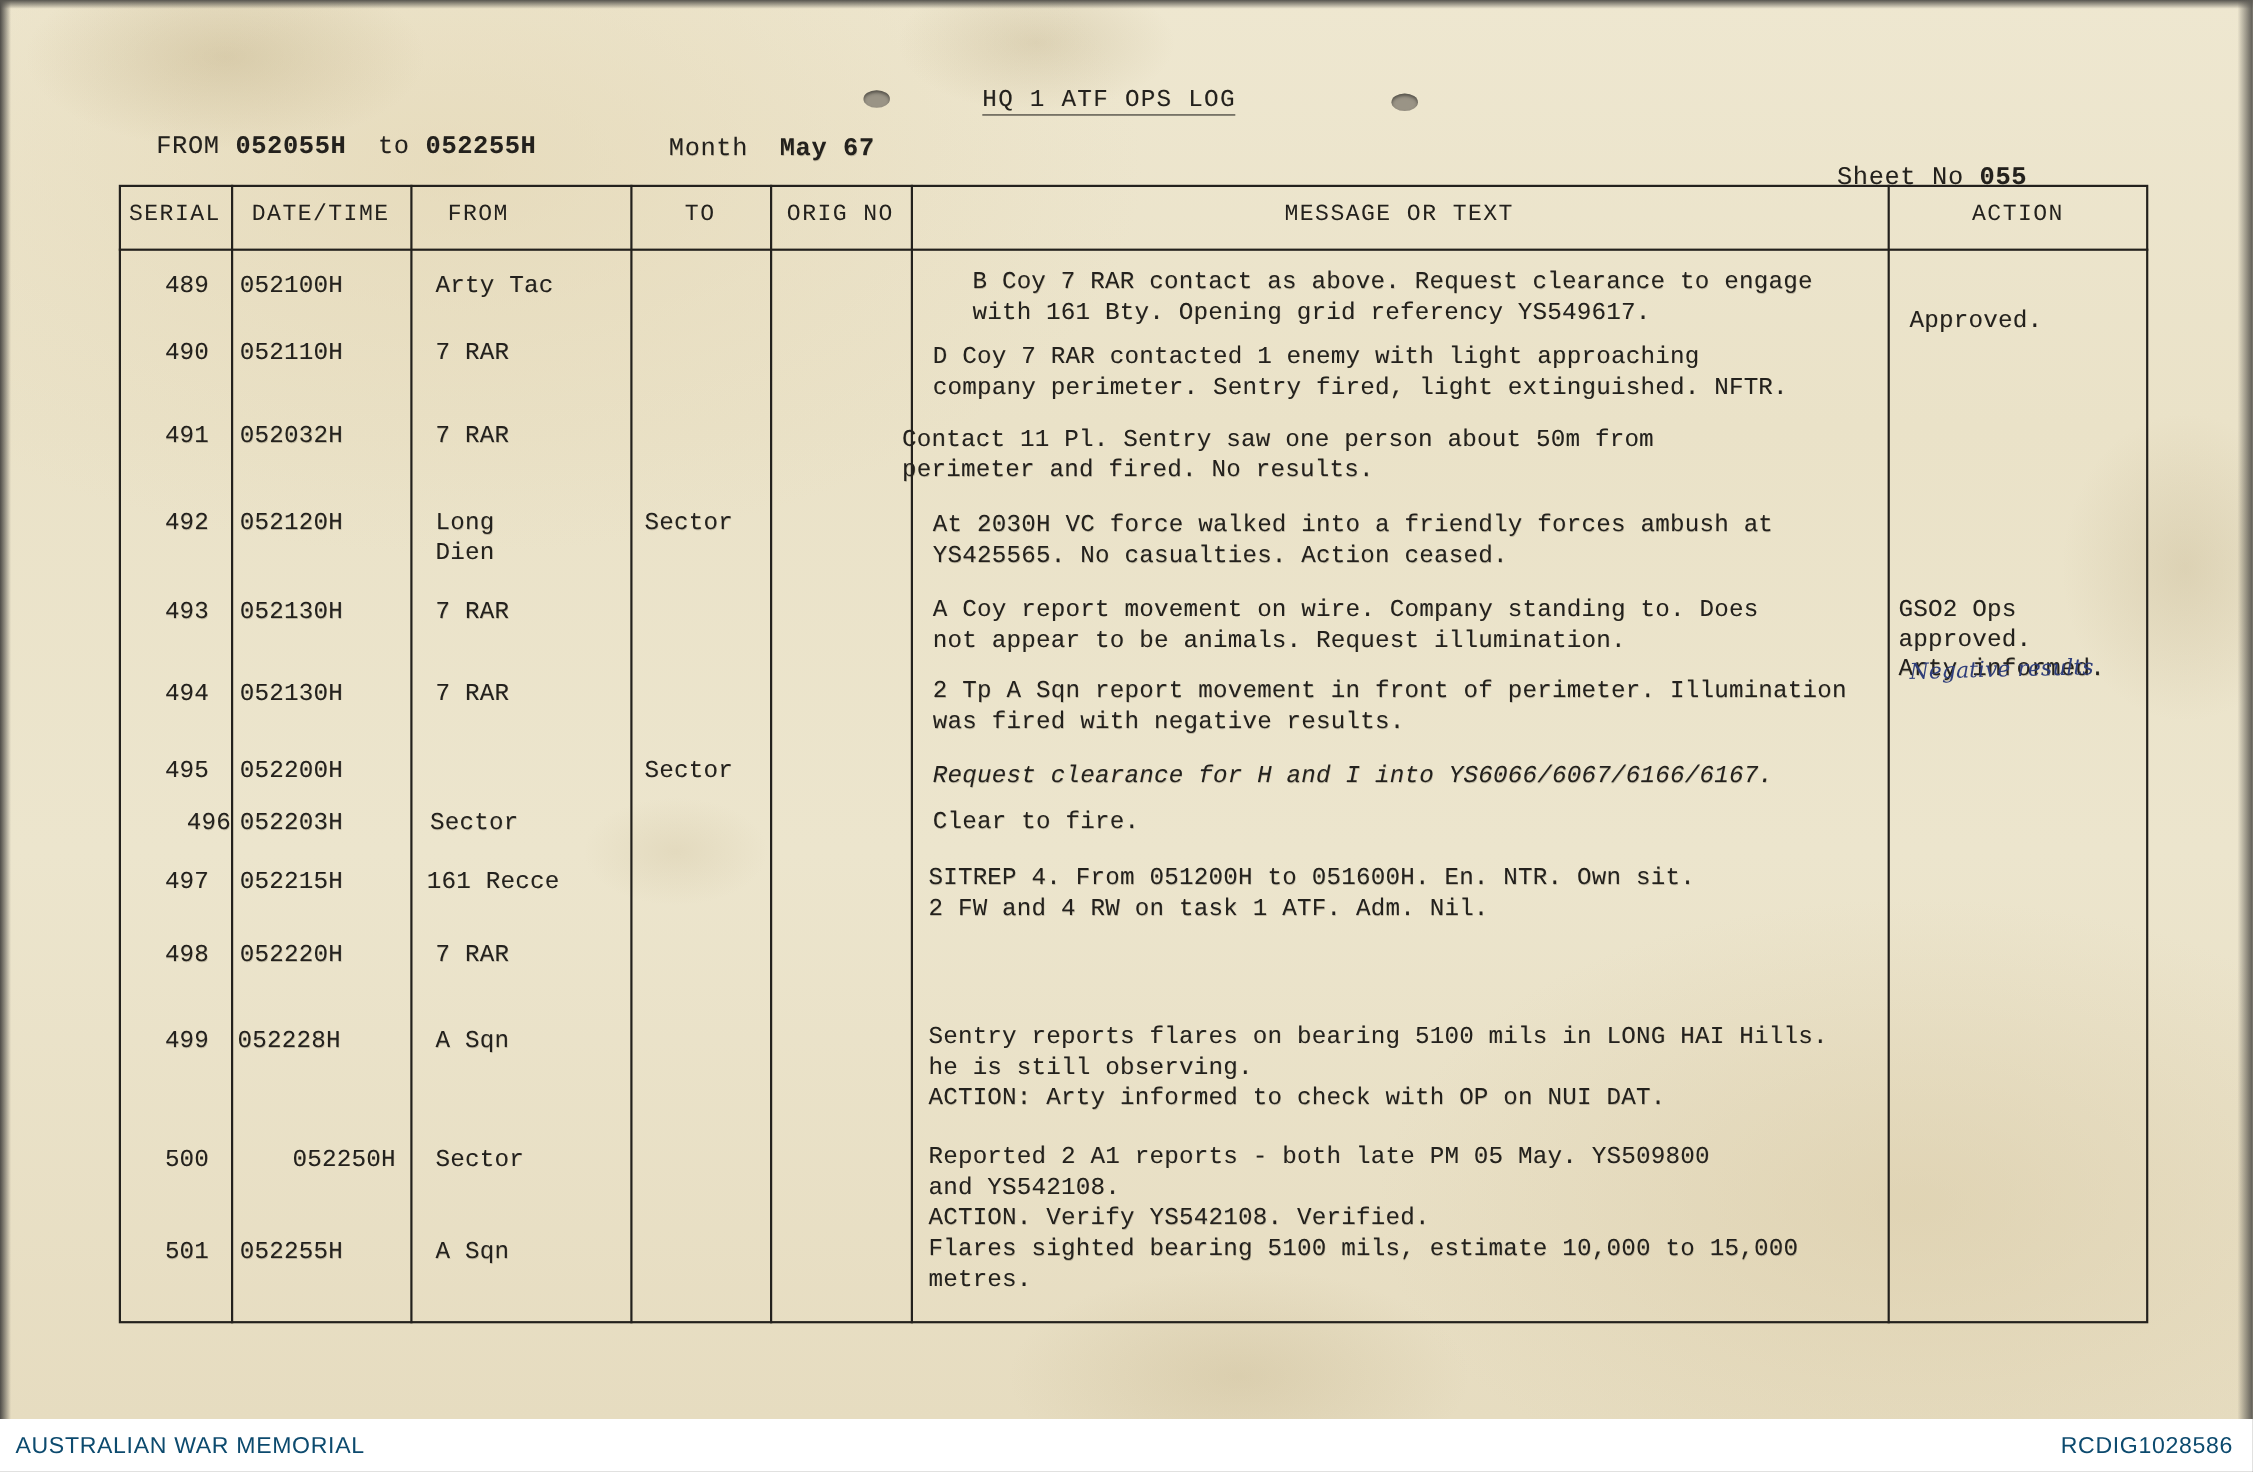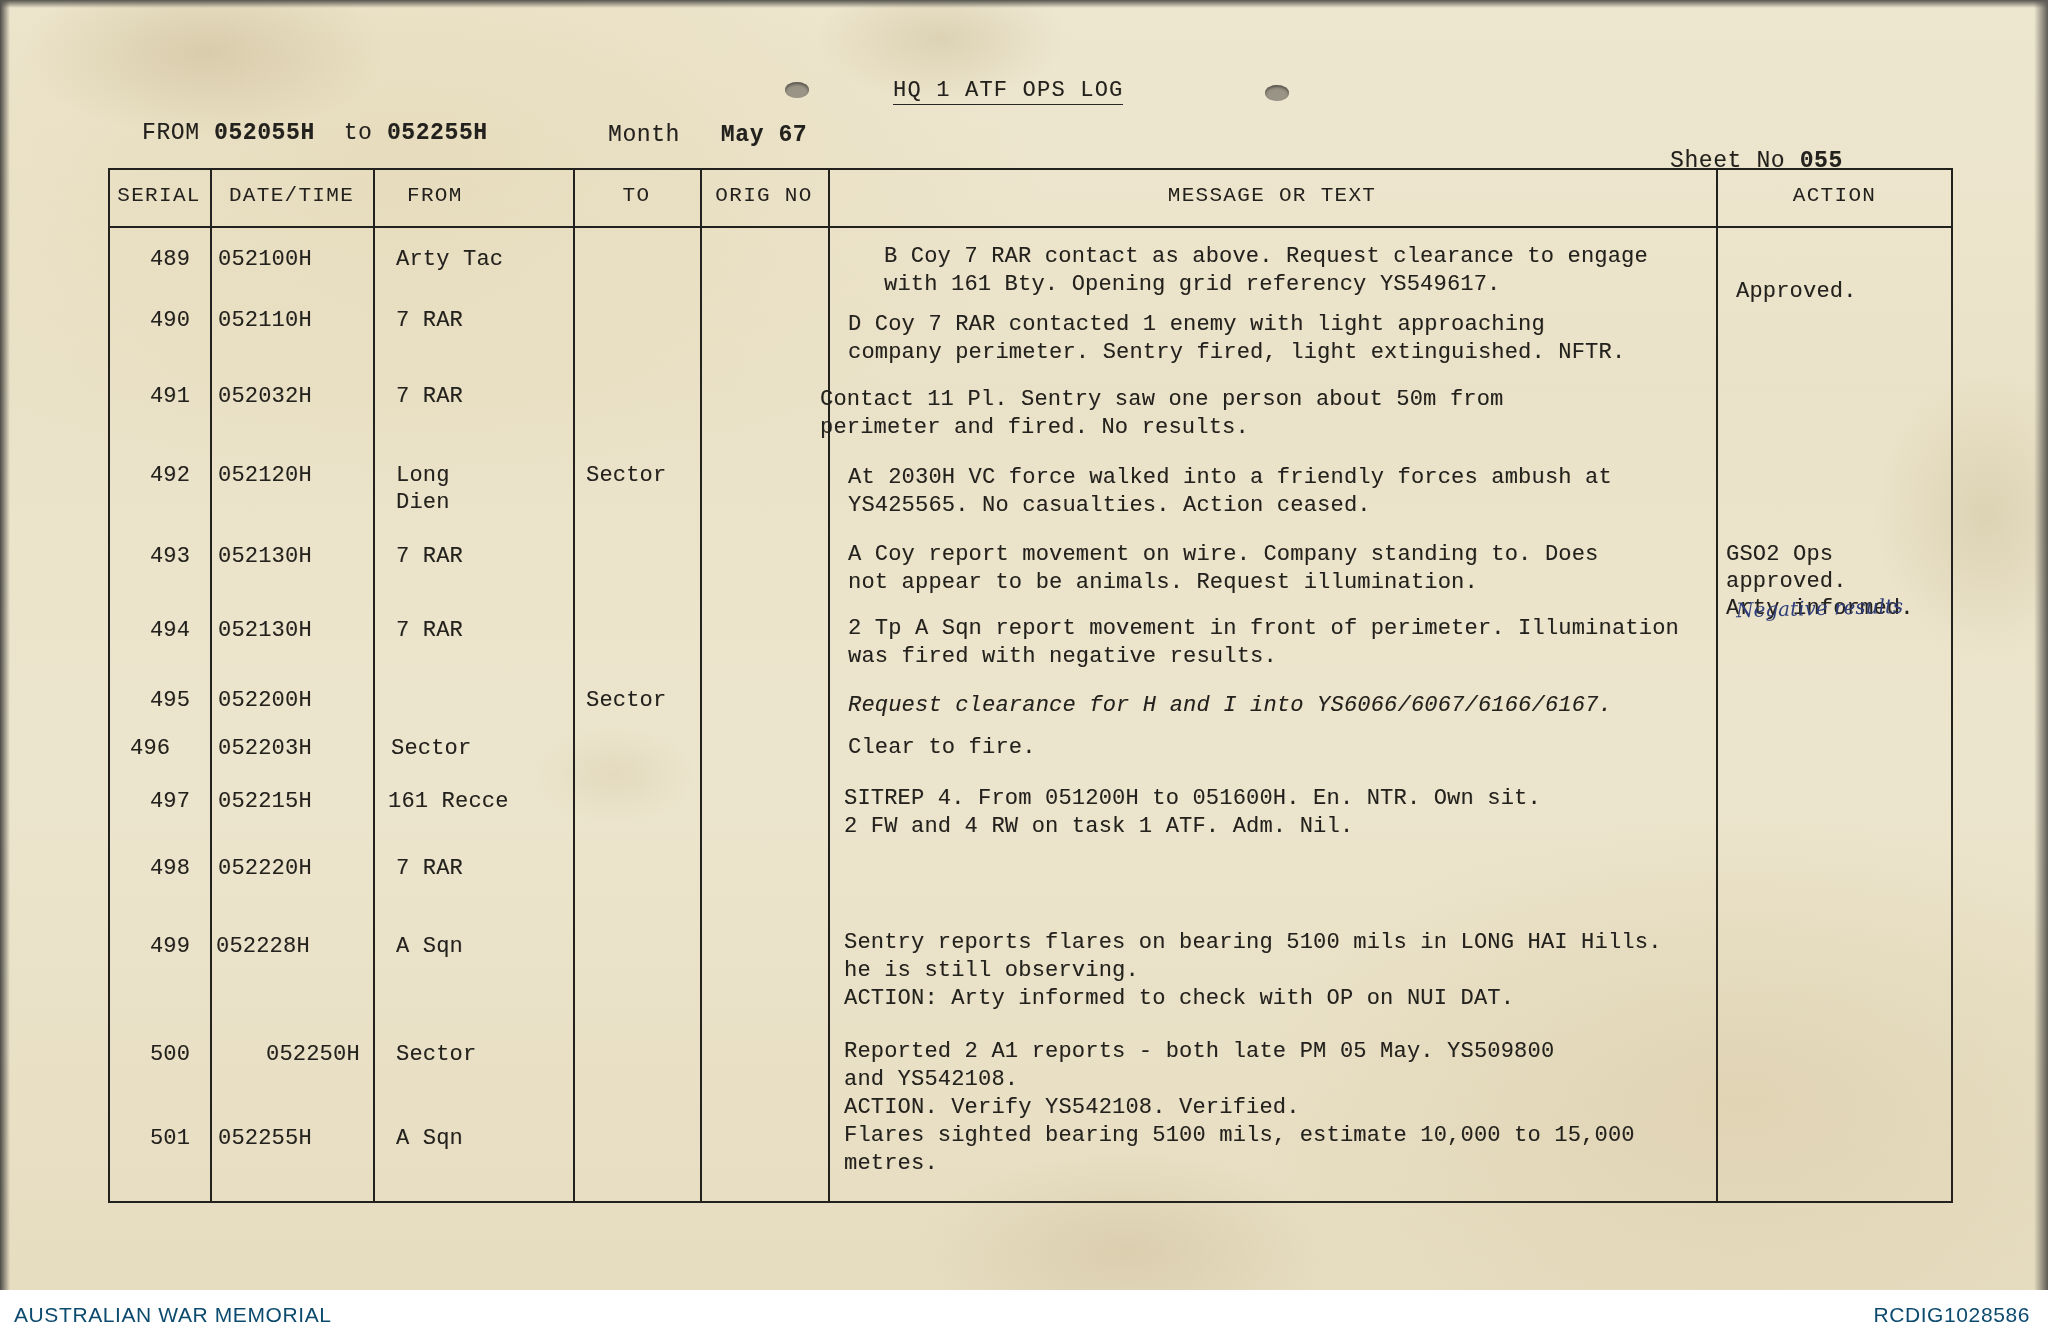--- a/index.html
+++ b/index.html
@@ -107,21 +107,21 @@
     letter-spacing: 0.6px;
   }
   .hdr-from b { font-weight: 700; }
   .hdr-month {
     position: absolute;
     left: 608px;
     top: 122px;
     font-size: 23px;
     letter-spacing: 0.6px;
   }
-  .hdr-month b { font-weight: 700; margin-left: 12px; }
+  .hdr-month b { font-weight: 700; }
   .hdr-sheet {
     position: absolute;
     left: 1670px;
     top: 148px;
     font-size: 23px;
     letter-spacing: 0.6px;
   }
   .hdr-sheet b { font-weight: 700; }
 
   
@@ -266,21 +266,21 @@
     <div class="cell typed" style="left:110px; top:449px;">052130H</div>
     <div class="cell typed" style="left:288px; top:449px;">7 RAR</div>
     <div class="cell typed" style="left:740px; top:447px; width:880px;">2 Tp A Sqn report movement in front of perimeter.  Illumination
 was fired with negative results.</div>
 
     <div class="cell typed serial" style="left:22px; top:519px; width:80px; text-align:center;">495</div>
     <div class="cell typed" style="left:110px; top:519px;">052200H</div>
     <div class="cell typed" style="left:478px; top:519px;">Sector</div>
     <div class="cell typed" style="left:740px; top:524px; width:860px;font-style:italic;">Request clearance for H and I into YS6066/6067/6166/6167.</div>
 
-    <div class="cell typed serial" style="left:22px; top:567px; width:80px; text-align:left;">496</div>
+    <div class="cell typed serial" style="left:22px; top:567px; width:80px; text-align:right;">496</div>
     <div class="cell typed" style="left:110px; top:567px;">052203H</div>
     <div class="cell typed" style="left:283px; top:567px;">Sector</div>
     <div class="cell typed" style="left:740px; top:566px; width:860px;">Clear to fire.</div>
 
     <div class="cell typed serial" style="left:22px; top:620px; width:80px; text-align:center;">497</div>
     <div class="cell typed" style="left:110px; top:620px;">052215H</div>
     <div class="cell typed" style="left:280px; top:620px;">161 Recce</div>
     <div class="cell typed" style="left:736px; top:617px; width:870px;">SITREP 4.  From 051200H to 051600H.  En. NTR.  Own sit.
 2 FW and 4 RW on task 1 ATF.  Adm. Nil.</div>
 

